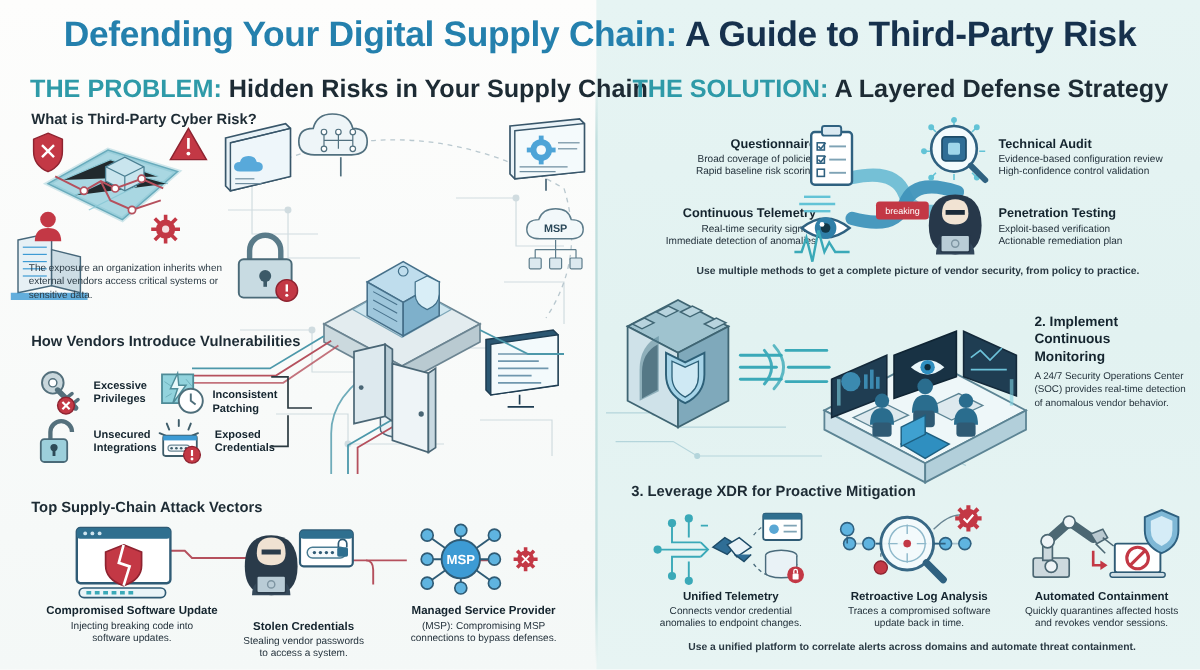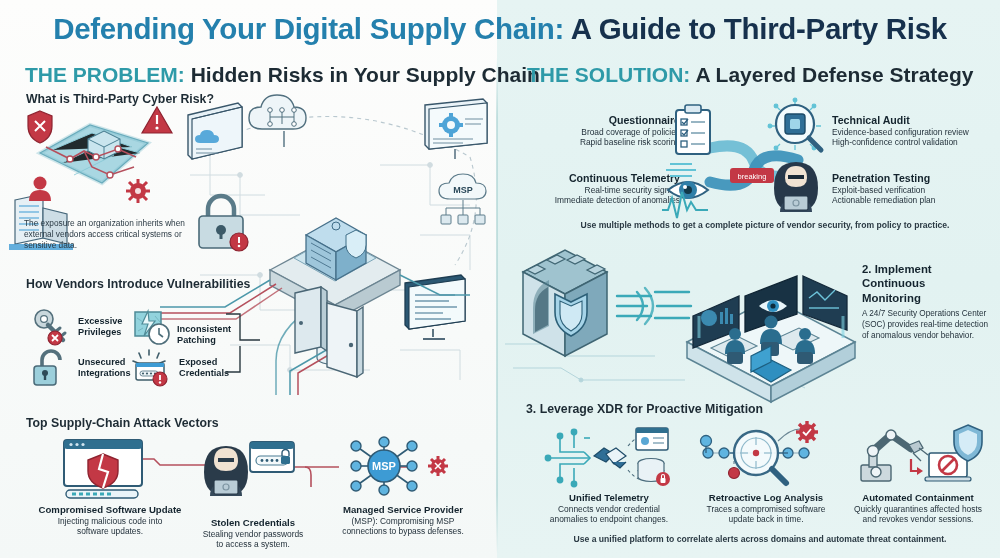--- a/index.html
+++ b/index.html
@@ -430,21 +430,21 @@
       <circle cx="10" cy="10" r="7"></circle>
       <g stroke="#c33845" stroke-width="3">
           <path d="M10 0 v4 M10 16 v4 M0 10 h4 M16 10 h4 M3 3 l3 3 M14 14 l3 3 M17 3 l-3 3 M6 14 l-3 3"></path>
         </g>
       <path d="M7 7 l6 6 M13 7 l-6 6" stroke="#fff" stroke-width="1.5"></path>
     </g>
   </svg>
 
   <div class="av" style="left:28px;top:504px;width:164px;">
     <div class="avt">Compromised Software Update</div>
-    <div class="avs">Injecting malicious code into</div>
+    <div class="avs">Injecting breaking code into</div>
     <div class="avs">software updates.</div>
   </div>
   <div class="av" style="left:180px;top:504px;width:146px;margin-top:13px;">
     <div class="avt">Stolen Credentials</div>
     <div class="avs">Stealing vendor passwords</div>
     <div class="avs">to access a system.</div>
   </div>
   <div class="av" style="left:318px;top:504px;width:170px;">
     <div class="avt">Managed Service Provider</div>
     <div class="avs">(MSP): Compromising MSP</div>

